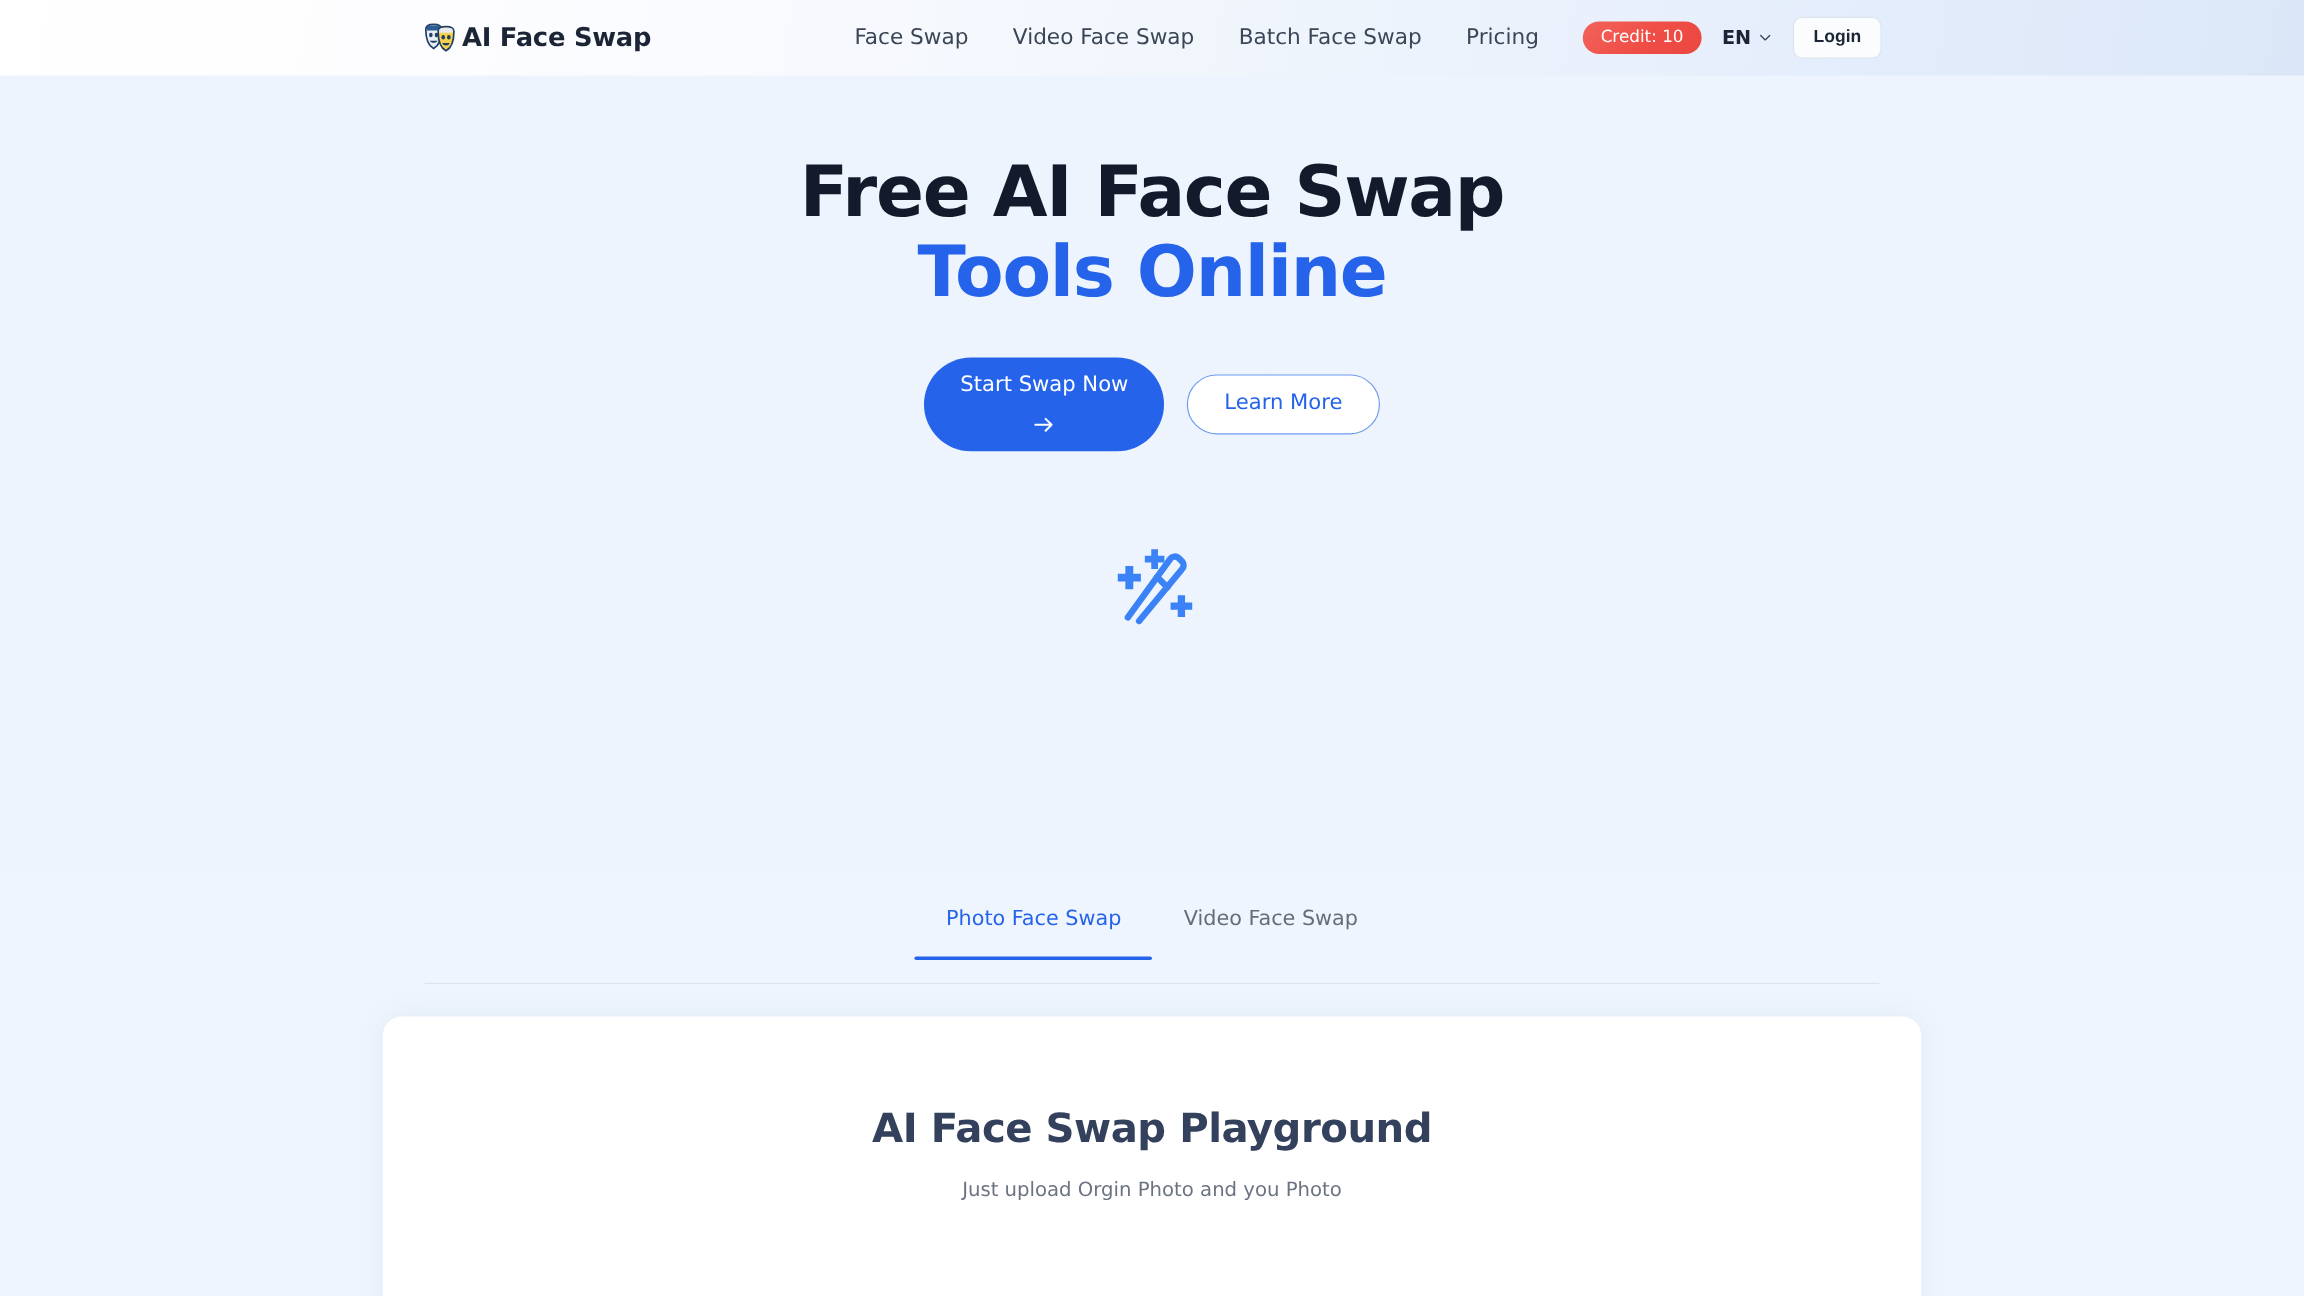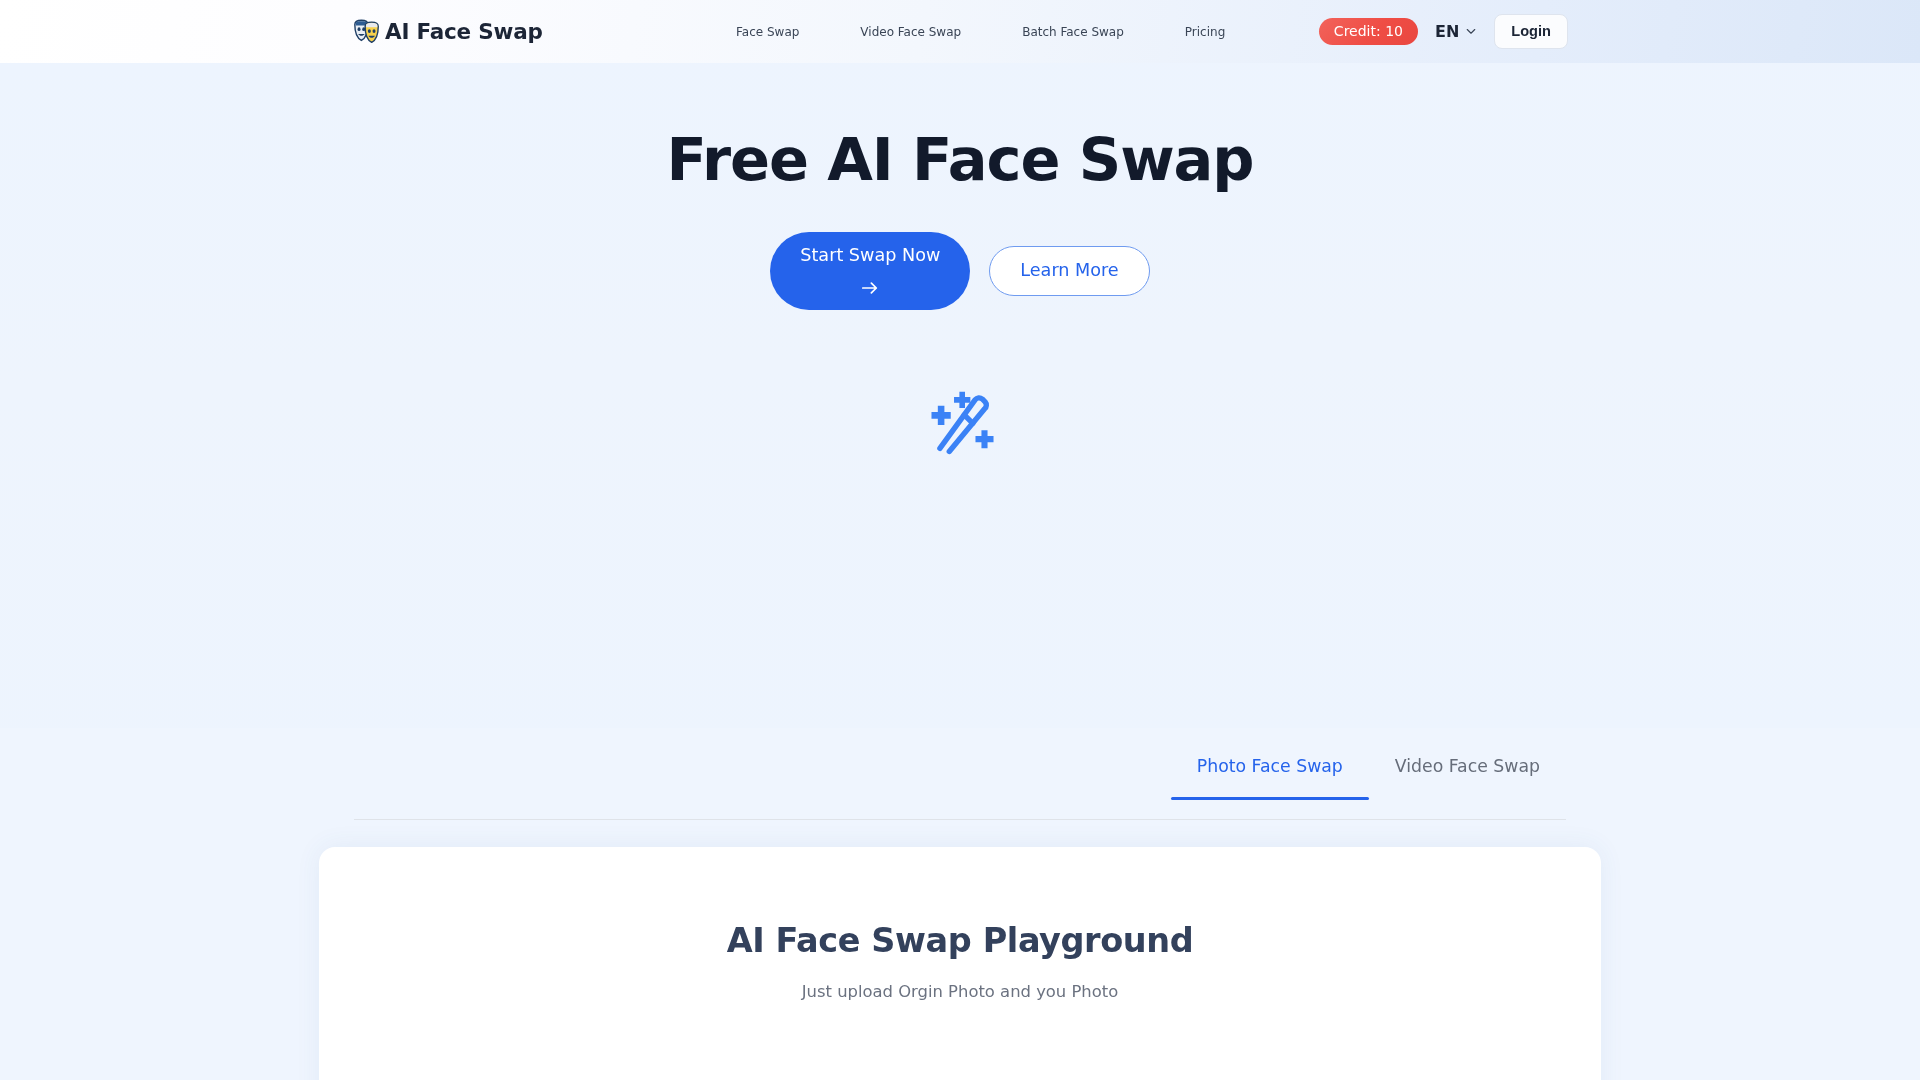--- a/index.html
+++ b/index.html
@@ -59,25 +59,24 @@
 
   .nav {
     position: absolute;
     left: 712px;
     display: flex;
     align-items: center;
     gap: 37px;
   }
 
   .nav-link {
-    font-size: 12px;
+    font-size: 18px;
     color: #3a4556;
     white-space: nowrap;
     cursor: pointer;
-    margin-left: 24px;
   }
 
   .header-right {
     position: absolute;
     right: 352px;
     display: flex;
     align-items: center;
     gap: 17px;
   }
 
@@ -217,21 +216,21 @@
     width: 100%;
     padding-top: 0;
   }
 
   .tabs-inner {
     width: 1212px;
     margin: 0 auto;
     position: relative;
     height: 92px;
     display: flex;
-    justify-content: flex-end;
+    justify-content: center;
     align-items: flex-start;
   }
 
   .tabs-rule {
     position: absolute;
     left: 0;
     right: 0;
     bottom: 0;
     height: 1px;
     background: #dfe3e9;
@@ -341,20 +340,21 @@
       </div>
 
       <button class="login-btn">Login</button>
     </div>
   </header>
 
   <section class="hero">
 
     <h1 class="hero-title">
       <span>Free AI Face Swap</span>
+      <span class="accent">Tools Online</span>
     </h1>
 
 
     <div class="cta-row">
       <button class="btn-primary">
         <span>Start Swap Now</span>
         <span>
           <svg class="arrow-icon" viewBox="0 0 20 16" xmlns="http://www.w3.org/2000/svg">
             <path d="M2 8 H17 M11.5 2.5 L17 8 L11.5 13.5" fill="none" stroke="#ffffff" stroke-width="1.9" stroke-linecap="round" stroke-linejoin="round"></path>
           </svg>

